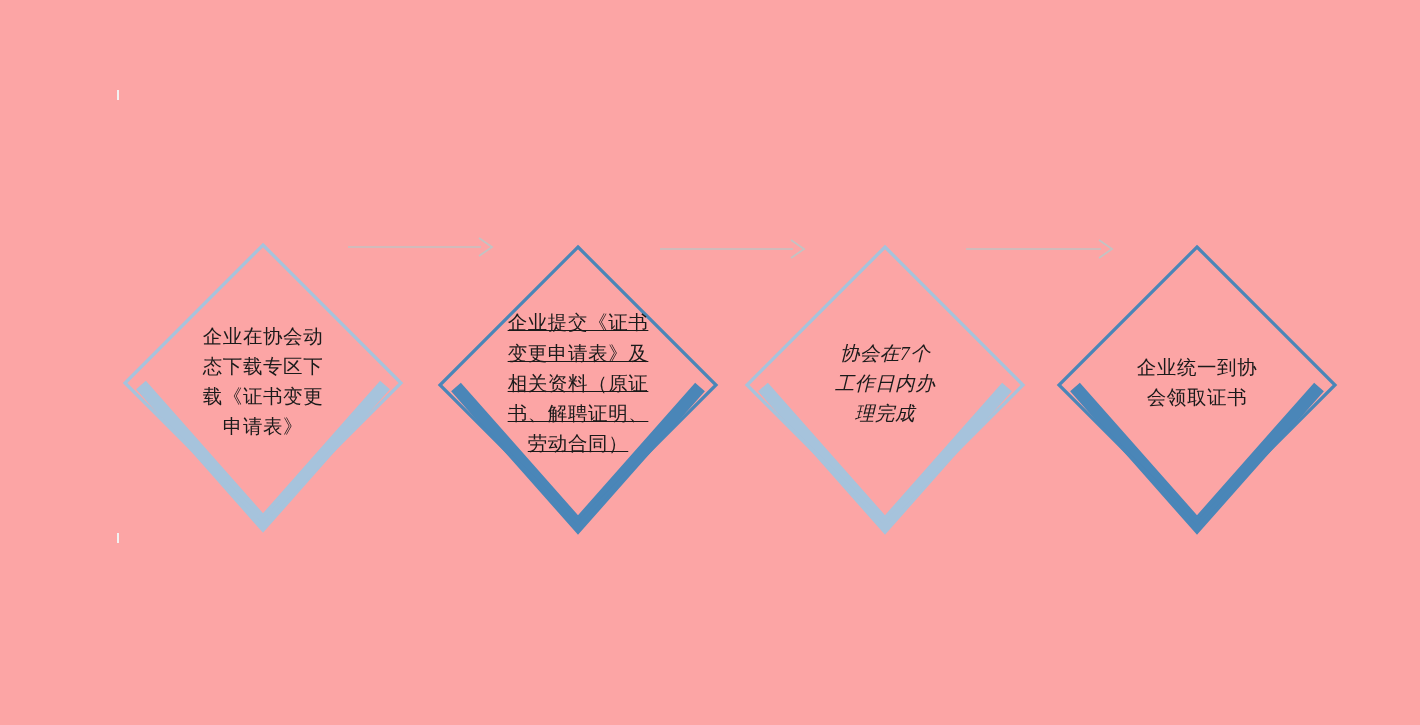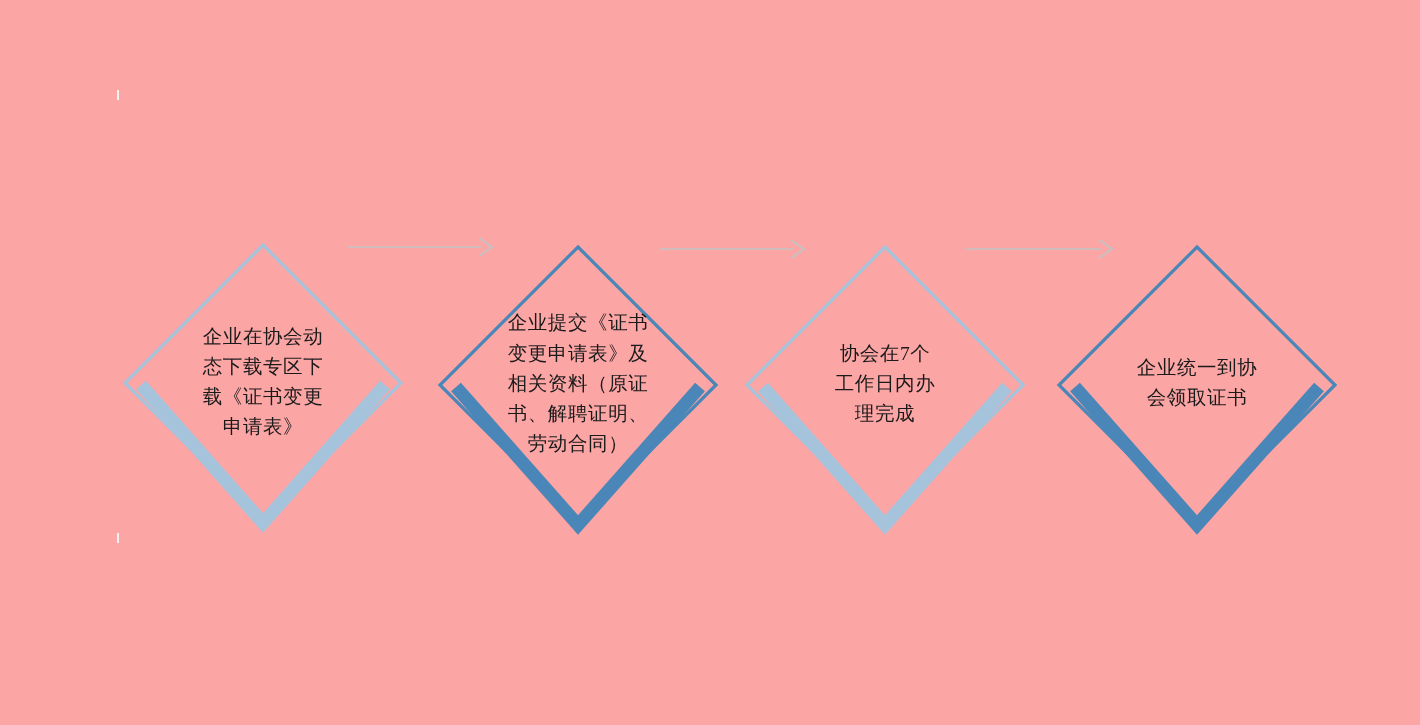--- a/index.html
+++ b/index.html
@@ -88,28 +88,28 @@
       </g>
     </svg>
 
   <div class="node">
     <div class="node-text" id="txt-1" style="color: rgb(26, 26, 26); width: 200px; left: 163px; top: 321.55px;">企业在协会动
 态下载专区下
 载《证书变更
 申请表》</div>
   </div>
   <div class="node">
-    <div class="node-text" id="txt-2" style="color: rgb(26, 26, 26); width: 200px; left: 478px; top: 308.438px;">企业提交《证书
+    <div class="node-text" id="txt-2" style="color: rgb(26, 26, 26); width: 200px; left: 478px; top: 308.438px; text-decoration: underline;">企业提交《证书
 变更申请表》及
 相关资料（原证
 书、解聘证明、
 劳动合同）</div>
   </div>
   <div class="node">
-    <div class="node-text" id="txt-3" style="color: rgb(26, 26, 26); width: 200px; left: 785px; top: 338.663px;">协会在7个
+    <div class="node-text" id="txt-3" style="color: rgb(26, 26, 26); width: 200px; left: 785px; top: 338.663px; font-style: italic;">协会在7个
 工作日内办
 理完成</div>
   </div>
   <div class="node">
     <div class="node-text" id="txt-4" style="color: rgb(26, 26, 26); width: 200px; left: 1097px; top: 353.775px; font-family: Liberation Mono, monospace;">企业统一到协
 会领取证书</div>
   </div>
 
 </div>
 

